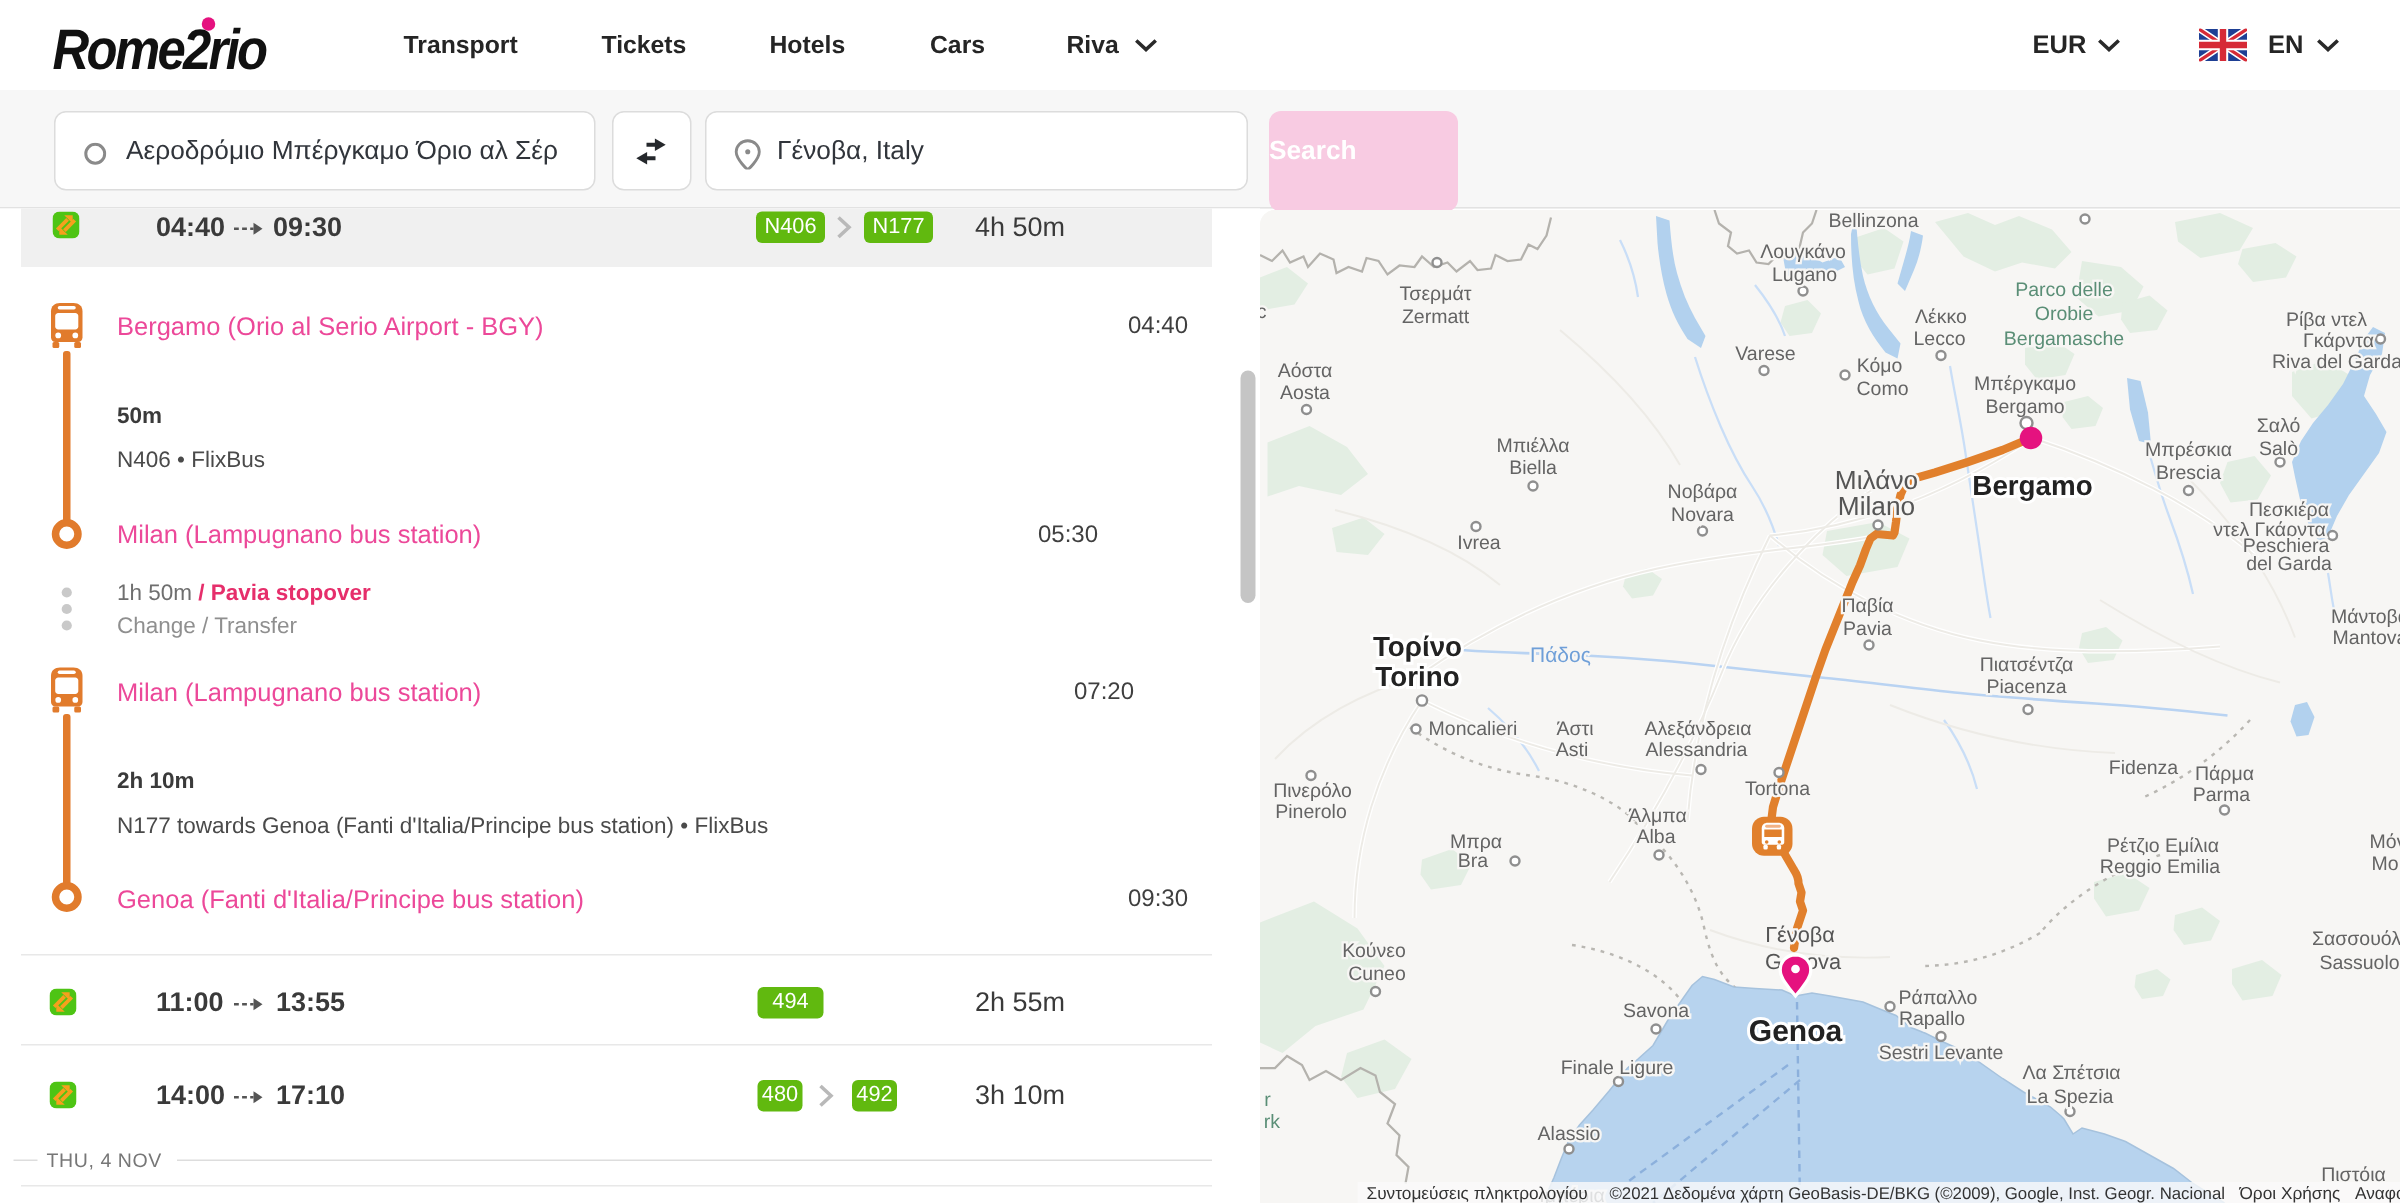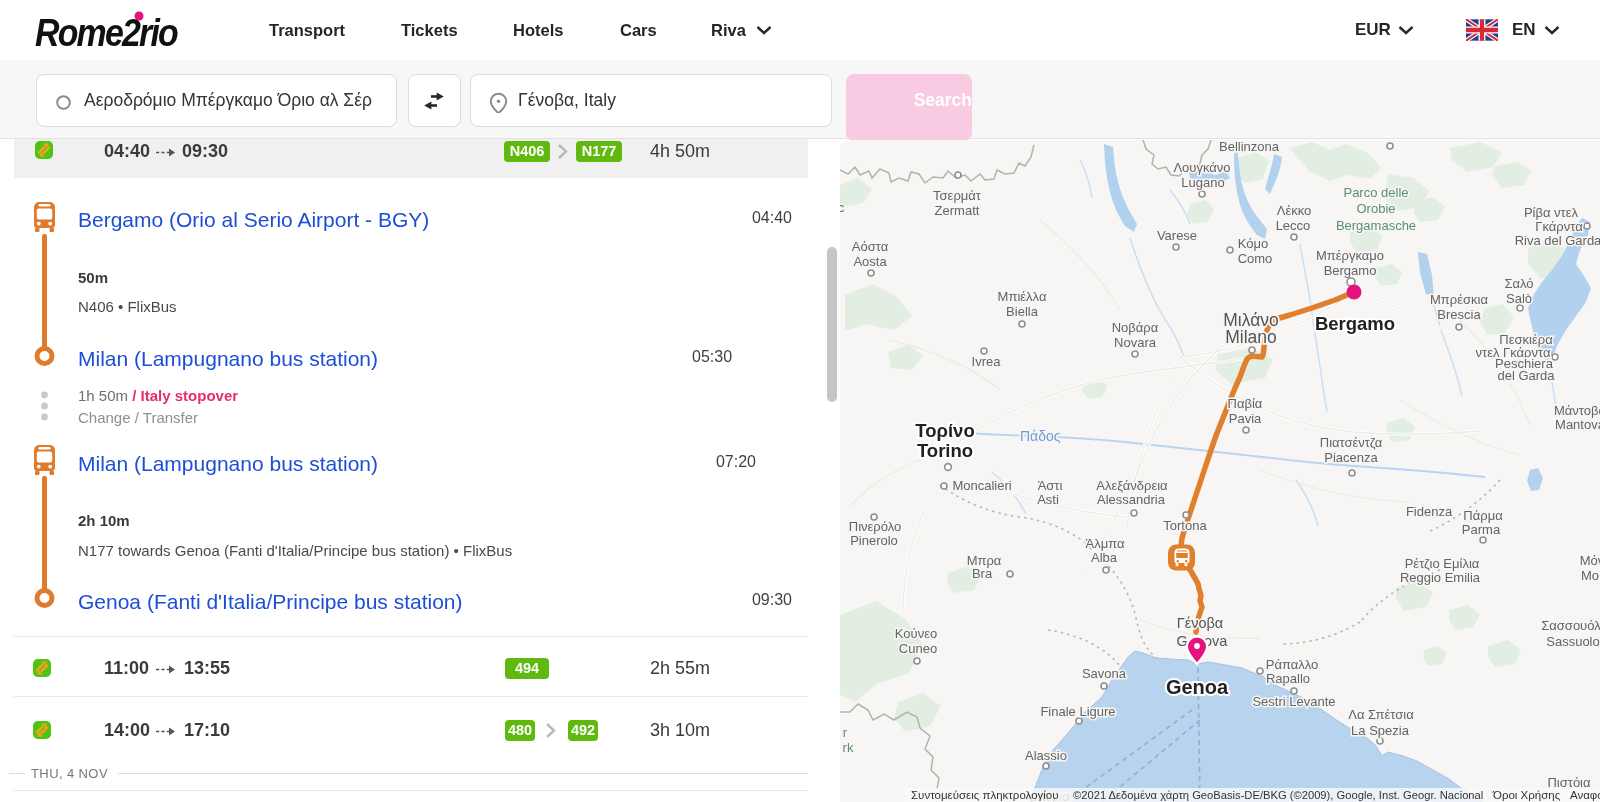--- a/index.html
+++ b/index.html
@@ -1,21 +1,21 @@
 <!DOCTYPE html>
 <html><head><meta charset="utf-8"><style>
 *{margin:0;padding:0;box-sizing:border-box}
 html,body{width:1600px;height:802px;overflow:hidden}
 body{font-family:"Liberation Sans",sans-serif;position:relative;background:#fff;color:#3f3f3f}
 .abs{position:absolute}
 .nav{position:absolute;top:0;height:60px;line-height:60px;font-size:16.5px;font-weight:700;color:#252525}
-.t17{font-size:21px;color:#1d4ed8}
+.t17{font-size:17px;color:#ec4899}
 .tt{font-size:16px;color:#3f3f3f}
 .small15{font-size:15px}
-.badge{position:absolute;height:21px;background:#61b90f;border-radius:4px;color:#fff;font-weight:700;font-size:14.5px;text-align:center;line-height:21px}
+.badge{position:absolute;height:21px;background:#61b90f;border-radius:4px;color:#fff;font-weight:400;font-size:14.5px;text-align:center;line-height:21px}
 .div{position:absolute;left:14px;width:794px;height:1px;background:#e8e8e8}
 .timebig{position:absolute;font-size:18px;font-weight:700;color:#3a3a3a}
 .dur{position:absolute;font-size:18px;color:#3a3a3a;text-align:left}
 </style></head>
 <body>
 
 <div class="abs" style="left:0;top:0;width:1600px;height:60px;background:#fff"></div>
 <div class="abs" id="logo" style="left:33px;top:6px;width:150px;height:48px">
 <svg width="150" height="48" viewBox="0 0 150 48">
 <text x="2" y="40" font-family="Liberation Sans, sans-serif" font-size="38" font-weight="700" font-style="italic" letter-spacing="-2" textLength="142" lengthAdjust="spacingAndGlyphs" fill="#111">Rome2rio</text>
@@ -58,21 +58,21 @@
 <path d="M13.6 1.4L20.8 5.5l-7.2 4.1z" fill="#25282c"></path>
 <path d="M14 14.5H7" stroke="#25282c" stroke-width="2.6" fill="none"></path>
 <path d="M8.4 10.4L1.2 14.5l7.2 4.1z" fill="#25282c"></path>
 </svg>
 <div class="abs" style="left:470px;top:74px;width:362px;height:53px;background:#fff;border:1px solid #dcdcdc;border-radius:8px"></div>
 <svg class="abs" style="left:489px;top:92px" width="19" height="21" viewBox="0 0 19 21">
     <path d="M9.5 1.8C5.2 1.8 1.8 5.1 1.8 9.2c0 5.2 7.7 12 7.7 12s7.7-6.8 7.7-12c0-4.1-3.4-7.4-7.7-7.4z" fill="none" stroke="#8a8a8a" stroke-width="1.9"></path>
     <circle cx="9.5" cy="9.2" r="1.7" fill="#8a8a8a"></circle>
   </svg>
 <div class="abs" style="left:518px;top:74px;height:53px;line-height:53px;font-size:17.5px;color:#31353b">Γένοβα, Italy</div>
-<div class="abs" style="left:846px;top:74px;width:126px;height:67px;background:#f8cbe2;border-radius:8px;color:#fff;font-size:17.5px;font-weight:700;text-align:right;line-height:53px">Search</div>
+<div class="abs" style="left:846px;top:74px;width:126px;height:67px;background:#f8cbe2;border-radius:8px;color:#fff;font-size:17.5px;font-weight:700;text-align:left;line-height:53px">Search</div>
 
 <div class="abs" style="left:0;top:139px;width:840px;height:663px;background:#fff"></div>
 
 <div class="abs" style="left:14px;top:139px;width:794px;height:39px;background:#f0f0f0"></div>
 <svg class="abs" style="left:35px;top:141px" width="18" height="18" viewBox="0 0 17 17">
     <rect width="17" height="17" rx="4.5" fill="#4ec414"></rect>
     <g stroke="#f6a01d" stroke-width="2.4" fill="none">
       <path d="M3 11.5L9.5 5"></path>
       <path d="M14 5.5L7.5 12"></path>
     </g>
@@ -127,21 +127,21 @@
       <circle cx="19.2" cy="23.6" r="1.9" fill="#fff"></circle>
 </g>
 </svg>
 
 <div class="t17 abs" style="left:78px;top:208px">Bergamo (Orio al Serio Airport - BGY)</div>
 <div class="tt abs" style="left:692px;top:209px;width:100px;text-align:right">04:40</div>
 <div class="abs small15" style="left:78px;top:269px;font-weight:700;color:#3a3a3a">50m</div>
 <div class="abs small15" style="left:78px;top:298px;color:#4a4a4a">N406 • FlixBus</div>
 <div class="t17 abs" style="left:78px;top:347px">Milan (Lampugnano bus station)</div>
 <div class="tt abs" style="left:692px;top:348px;width:100px;">05:30</div>
-<div class="abs small15" style="left:78px;top:387px;color:#6f6f6f">1h 50m <span style="color:#e62e6b;font-weight:700">/ Italy stopover</span></div>
+<div class="abs small15" style="left:78px;top:387px;color:#6f6f6f">1h 50m <span style="color:#e62e6b;font-weight:700">/ Pavia stopover</span></div>
 <div class="abs small15" style="left:78px;top:409px;color:#8f8f8f">Change / Transfer</div>
 <div class="t17 abs" style="left:78px;top:452px">Milan (Lampugnano bus station)</div>
 <div class="tt abs" style="left:656px;top:453px;width:100px;text-align:right">07:20</div>
 <div class="abs small15" style="left:78px;top:512px;font-weight:700;color:#3a3a3a">2h 10m</div>
 <div class="abs small15" style="left:78px;top:542px;color:#4a4a4a">N177 towards Genoa (Fanti d'Italia/Principe bus station) • FlixBus</div>
 <div class="t17 abs" style="left:78px;top:590px">Genoa (Fanti d'Italia/Principe bus station)</div>
 <div class="tt abs" style="left:692px;top:591px;width:100px;text-align:right">09:30</div>
 
 <div class="div" style="top:636px"></div>
 

